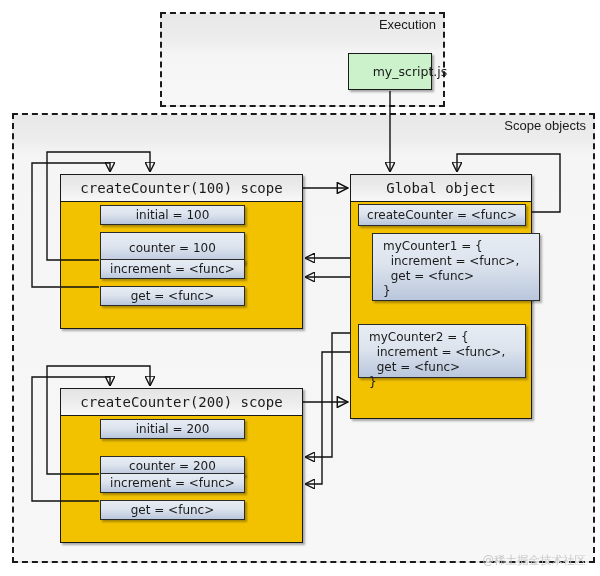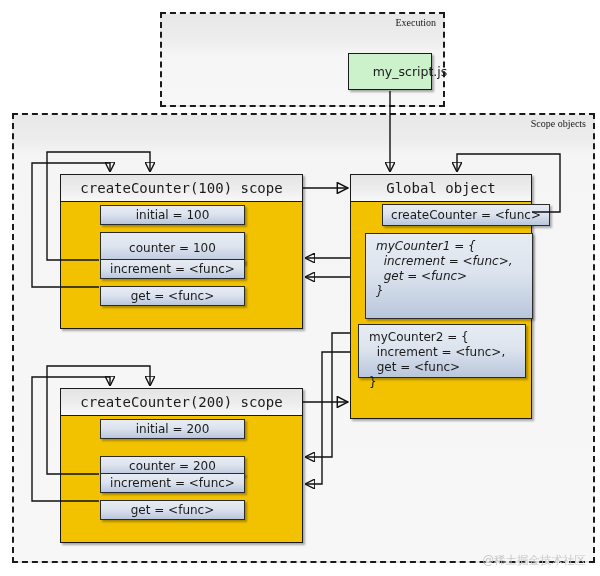--- a/index.html
+++ b/index.html
@@ -26,23 +26,23 @@
   .lane {
     position: absolute;
     border: 2px dashed #1a1a1a;
     background: linear-gradient(to bottom, #e8e8e8 0px, #ededed 26px, #f5f5f5 40px, #f7f7f7 100%);
     box-sizing: border-box;
   }
   .lane-title {
     position: absolute;
     top: 3px;
     right: 7px;
-    font-size: 10px;
-    color: #1a1a1a;
-    font-family: Liberation Serif, serif;
+    font-size: 13px;
+    color: #1a1a1a;
+    font-family: Liberation Sans, sans-serif;
     white-space: nowrap;
   }
 
   #lane-execution { left: 160px; top: 12px; width: 285px; height: 95px; }
   #lane-scope     { left: 12px;  top: 113px; width: 583px; height: 450px; }
 
   
   .node {
     position: absolute;
     box-sizing: border-box;
@@ -160,22 +160,22 @@
       <div class="slot" style="left:39px; top:3px;  width:145px; height:20px;">initial = 200</div>
       <div class="slot" style="left:39px; top:40px; width:145px; height:20px;">counter = 200</div>
       <div class="slot" style="left:39px; top:57px; width:145px; height:20px;">increment = &lt;func&gt;</div>
       <div class="slot" style="left:39px; top:84px; width:145px; height:20px;">get = &lt;func&gt;</div>
     </div>
   </div>
 
   <div class="node node-obj" style="left:350px; top:174px; width:182px; height:245px;">
     <div class="obj-header">Global object</div>
     <div class="obj-body">
-      <div class="slot" style="left:7px; top:2px; width:168px; height:22px;margin-left:24px;">createCounter = &lt;func&gt;</div>
-      <div class="slot multiline" style="left:14px; top:31px; width:168px; height:86px;font-style:italic;">myCounter1 = {
+      <div class="slot" style="left:7px; top:2px; width:168px; height:22px;">createCounter = &lt;func&gt;</div>
+      <div class="slot multiline" style="left:21px; top:31px; width:168px; height:68px;">myCounter1 = {
   increment = &lt;func&gt;,
   get = &lt;func&gt;
 }</div>
       <div class="slot multiline" style="left:7px; top:122px; width:168px; height:54px;">myCounter2 = {
   increment = &lt;func&gt;,
   get = &lt;func&gt;
 }</div>
     </div>
   </div>
 

